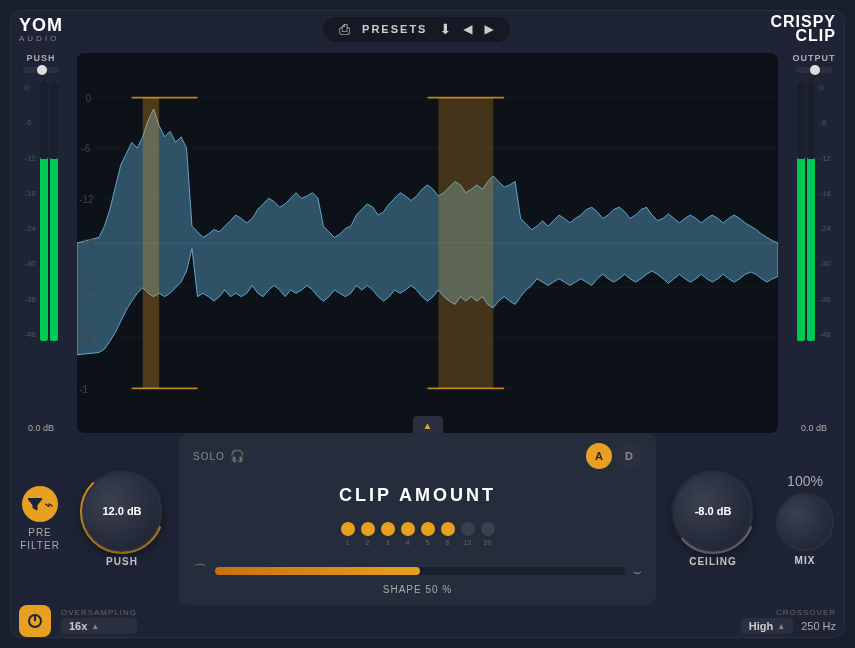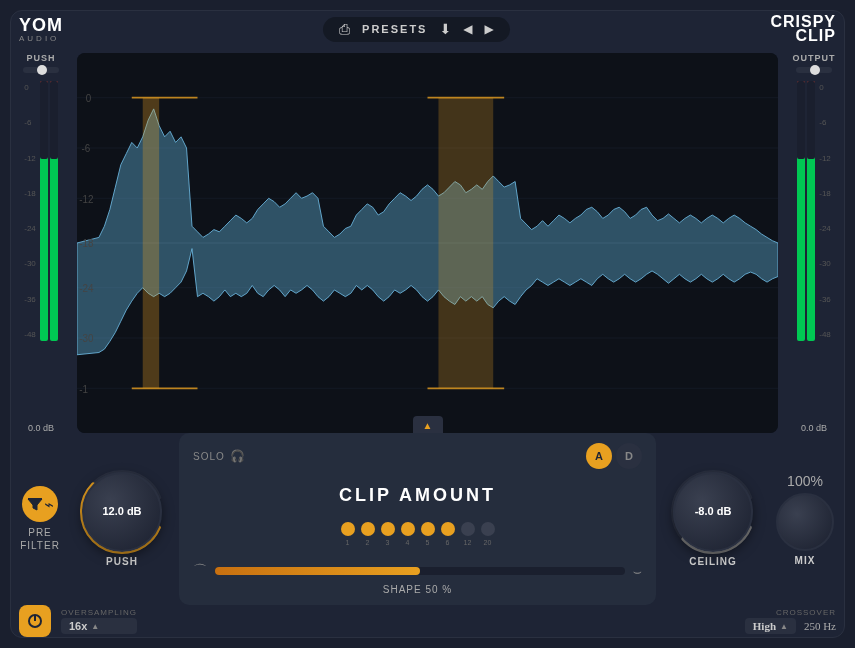--- a/index.html
+++ b/index.html
@@ -460,21 +460,20 @@
     }
     .crossover-label {
       font-size: 8px;
       color: #666;
       letter-spacing: 1px;
     }
     .crossover-controls {
       display: flex;
       align-items: center;
       gap: 8px;
-      font-family: Liberation Serif, serif;
     }
     .crossover-select {
       display: flex;
       align-items: center;
       gap: 4px;
       background: #2a3040;
       border-radius: 4px;
       padding: 2px 8px;
       cursor: pointer;
     }

